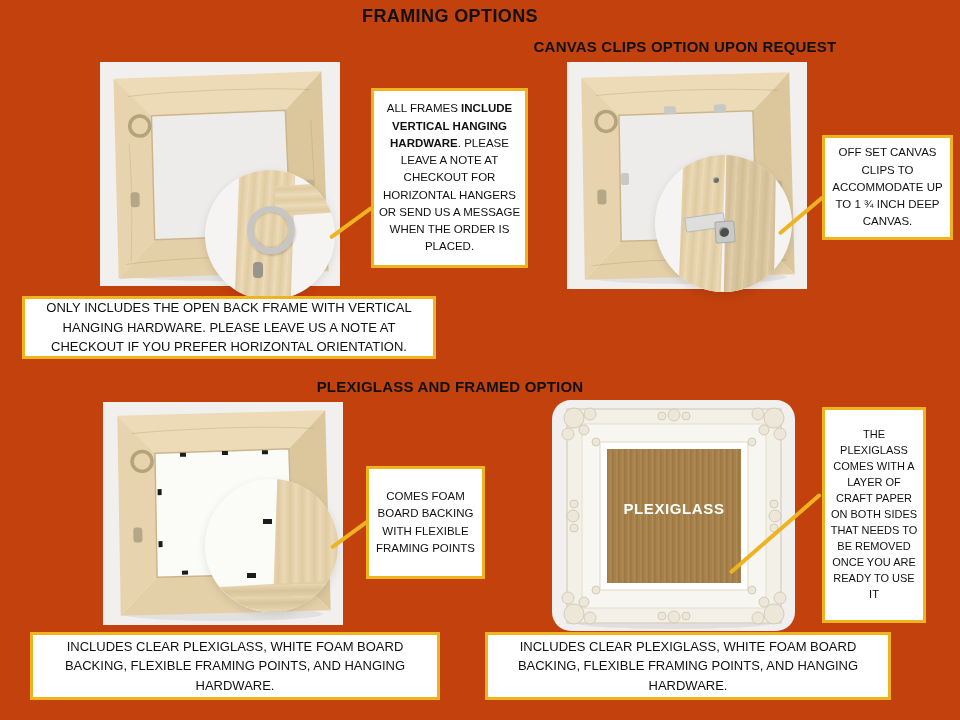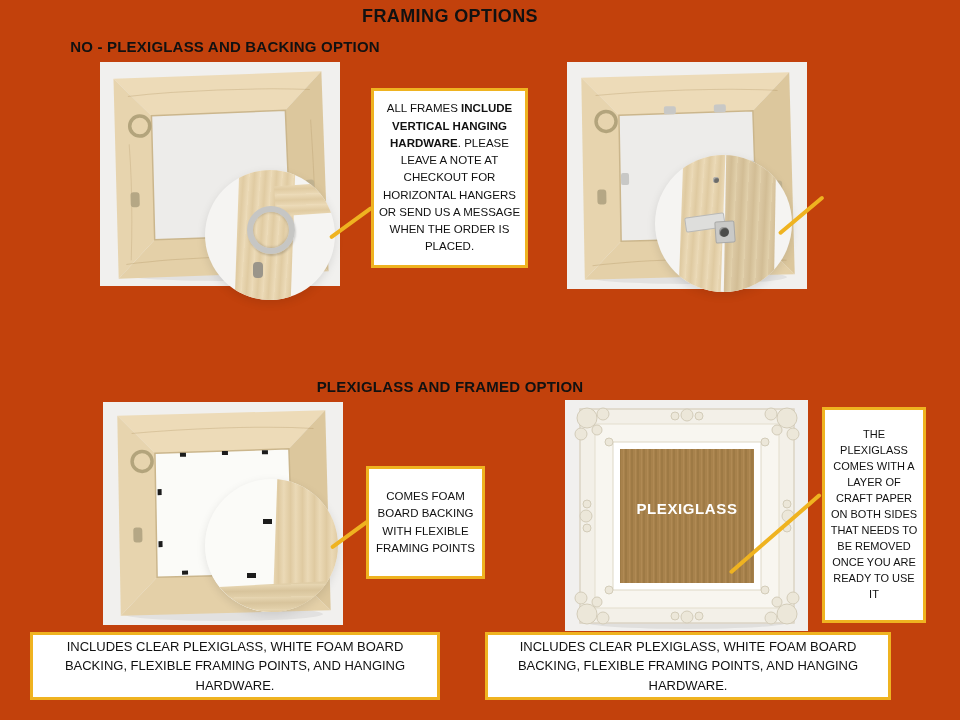--- a/index.html
+++ b/index.html
@@ -52,21 +52,21 @@
   .plexi-label{position:absolute;color:#ffffff;font-weight:700;font-size:15px;
          letter-spacing:.6px;text-align:center;z-index:2;}
 </style>
 </head>
 <body>
 
 <div id="page">
 
   <div class="title">FRAMING OPTIONS</div>
 
-  <div class="sec-heading h-left">NO - PLEXIGLASS AND BACKING OPTION</div>
+  <div class="sec-heading h-right">CANVAS CLIPS OPTION UPON REQUEST</div>
 
   <div class="photo" style="left:100px;top:62px;width:240px;height:224px;">
     <svg width="240" height="224" viewBox="0 0 240 224">
       <ellipse cx="120" cy="212" rx="100" ry="7" fill="rgba(0,0,0,0.06)"></ellipse>
       <g transform="rotate(-1.5 120 112)">
         <polygon points="16,14 224,12 187,50 53,52" fill="#eddbb8"></polygon>
         <polygon points="224,12 226,212 189,175 187,50" fill="#dcc79d"></polygon>
         <polygon points="226,212 16,214 53,176 189,175" fill="#e4d0a8"></polygon>
         <polygon points="16,14 53,52 53,176 16,214" fill="#e7d4ae"></polygon>
         <polygon points="53,52 187,50 189,175 53,176" fill="#edecea" stroke="#cbb68c" stroke-width="1.5"></polygon>
@@ -115,21 +115,27 @@
   </div>
   <div class="inset" style="left:655px;top:155px;width:137px;height:137px;">
     <div class="wood-strip" style="left:26px;width:42px;transform:rotate(2deg);background:repeating-linear-gradient(92deg,#e9d7b3 0px,#dfcaa1 5px,#ecdbb9 11px);"></div>
     <div class="wood-strip" style="left:70px;width:50px;transform:rotate(1deg);background:repeating-linear-gradient(92deg,#dcc9a4 0px,#d2bd95 6px,#e2d1ac 12px);"></div>
     <div class="clip-bar" style="left:30px;top:60px;width:38px;height:13px;transform:rotate(-8deg);"></div>
     <div class="clip-foot" style="left:60px;top:66px;width:18px;height:20px;transform:rotate(-4deg);"></div>
     <div class="screw" style="left:64px;top:72px;"></div>
     <div class="screw" style="left:58px;top:22px;width:6px;height:6px;background:#6b6b69;"></div>
   </div>
   <div class="connector" style="left:779px;top:232px;width:58px;transform:rotate(-40deg);"></div>
-
+  <div class="callout" style="left:822px;top:135px;width:131px;height:105px;padding:8px 7px;">
+    <div class="txt">OFF SET CANVAS CLIPS TO ACCOMMODATE UP TO 1 ¾ INCH DEEP CANVAS.</div>
+  </div>
+
+  <div class="infobox" style="left:22px;top:296px;width:414px;height:63px;">
+    <div class="txt">ONLY INCLUDES THE OPEN BACK FRAME WITH VERTICAL HANGING HARDWARE. PLEASE LEAVE US A NOTE AT CHECKOUT IF YOU PREFER HORIZONTAL ORIENTATION.</div>
+  </div>
 
   <div class="sec-heading h-mid">PLEXIGLASS AND FRAMED OPTION</div>
 
   <div class="photo" style="left:103px;top:402px;width:240px;height:223px;">
     <svg width="240" height="223" viewBox="0 0 240 223">
       <ellipse cx="120" cy="212" rx="100" ry="7" fill="rgba(0,0,0,0.06)"></ellipse>
       <g transform="rotate(-1 120 111)">
         <polygon points="16,12 224,10 187,48 53,50" fill="#eddbb8"></polygon>
         <polygon points="224,10 226,210 189,173 187,48" fill="#dcc79d"></polygon>
         <polygon points="226,210 16,212 53,174 189,173" fill="#e4d0a8"></polygon>
@@ -160,21 +166,21 @@
     <div style="position:absolute;left:-10px;bottom:-6px;width:160px;height:34px;transform:rotate(-3deg);
                 background:repeating-linear-gradient(2deg,#e2d0aa 0px,#d8c49c 6px,#e7d6b2 12px);"></div>
     <div class="point" style="left:58px;top:40px;"></div>
     <div class="point" style="left:42px;top:94px;"></div>
   </div>
   <div class="connector" style="left:331px;top:546px;width:46px;transform:rotate(-36deg);"></div>
   <div class="callout" style="left:366px;top:466px;width:119px;height:113px;padding:8px 6px;">
     <div class="txt">COMES FOAM BOARD BACKING WITH FLEXIBLE FRAMING POINTS</div>
   </div>
 
-  <div class="photo" style="left:565px;top:400px;width:243px;height:231px;">
+  <div class="photo" style="left:552px;top:400px;width:243px;height:231px;border-radius:19px;">
     <svg width="243" height="231" viewBox="0 0 243 231">
       <defs>
         <pattern id="kraft" width="6" height="8" patternUnits="userSpaceOnUse">
           <rect width="6" height="8" fill="#a8824c"></rect>
           <rect x="0" width="2" height="8" fill="#9e7a45"></rect>
           <rect x="4" width="1" height="8" fill="#b08a54"></rect>
         </pattern>
       </defs>
       <ellipse cx="122" cy="222" rx="102" ry="7" fill="rgba(0,0,0,0.07)"></ellipse>
       <rect x="15" y="9" width="214" height="214" fill="#f3f0e8" stroke="#dbd4c4" stroke-width="1.5"></rect>

